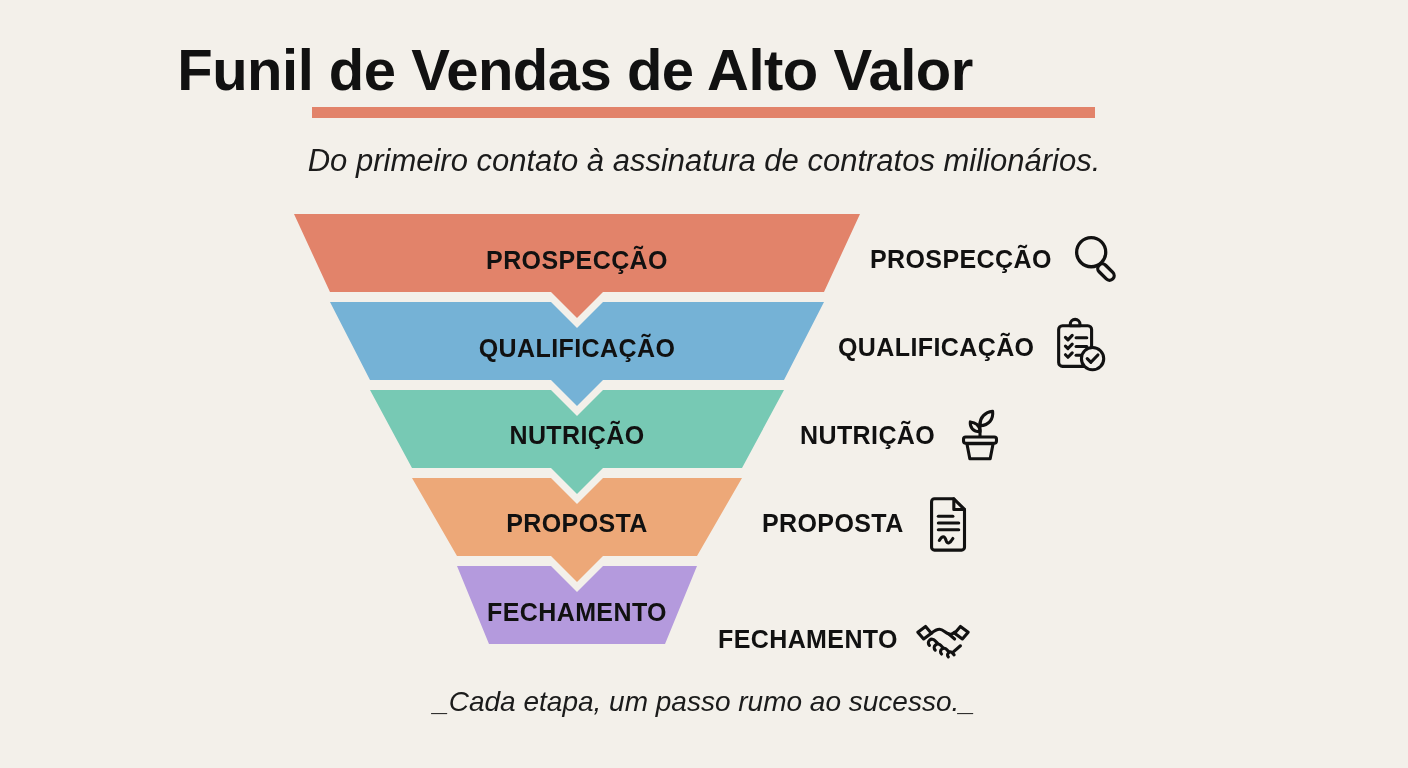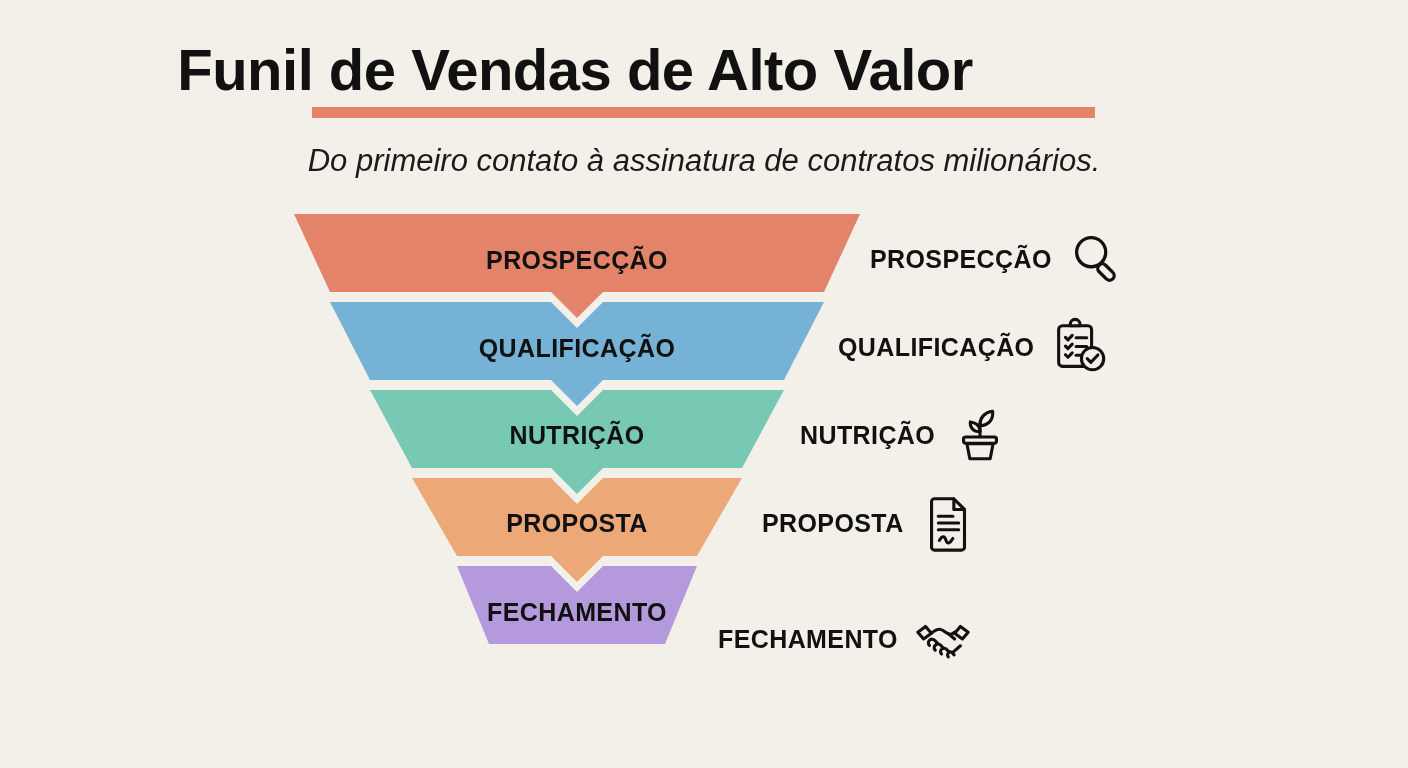--- a/index.html
+++ b/index.html
@@ -202,14 +202,15 @@
         <path d="M44 32l-6.5-5.5"></path>
         <path d="M18 38.5c-1.6-1.6-1.5-3.8.2-5.3 1.6-1.5 3.9-1.3 5.4.3l2.6 2.8"></path>
         <path d="M24 43.5c-1.6-1.6-1.5-3.8.2-5.3 1.6-1.5 3.9-1.3 5.4.3l2.4 2.6"></path>
         <path d="M30.5 47.5c-1.5-1.5-1.4-3.6.2-5 1.5-1.4 3.7-1.2 5.1.3l2 2.2"></path>
         <path d="M37.5 50.5c-1.2-1.2-1.1-3 .2-4.2 1.3-1.2 3-1 4.2.3l1.6 1.8"></path>
         <path d="M43 45l7-6"></path>
       </svg>
     </span>
   </div>
 
+  <div class="footer">_Cada etapa, um passo rumo ao sucesso._</div>
 
 </div>
 
 </body></html>

